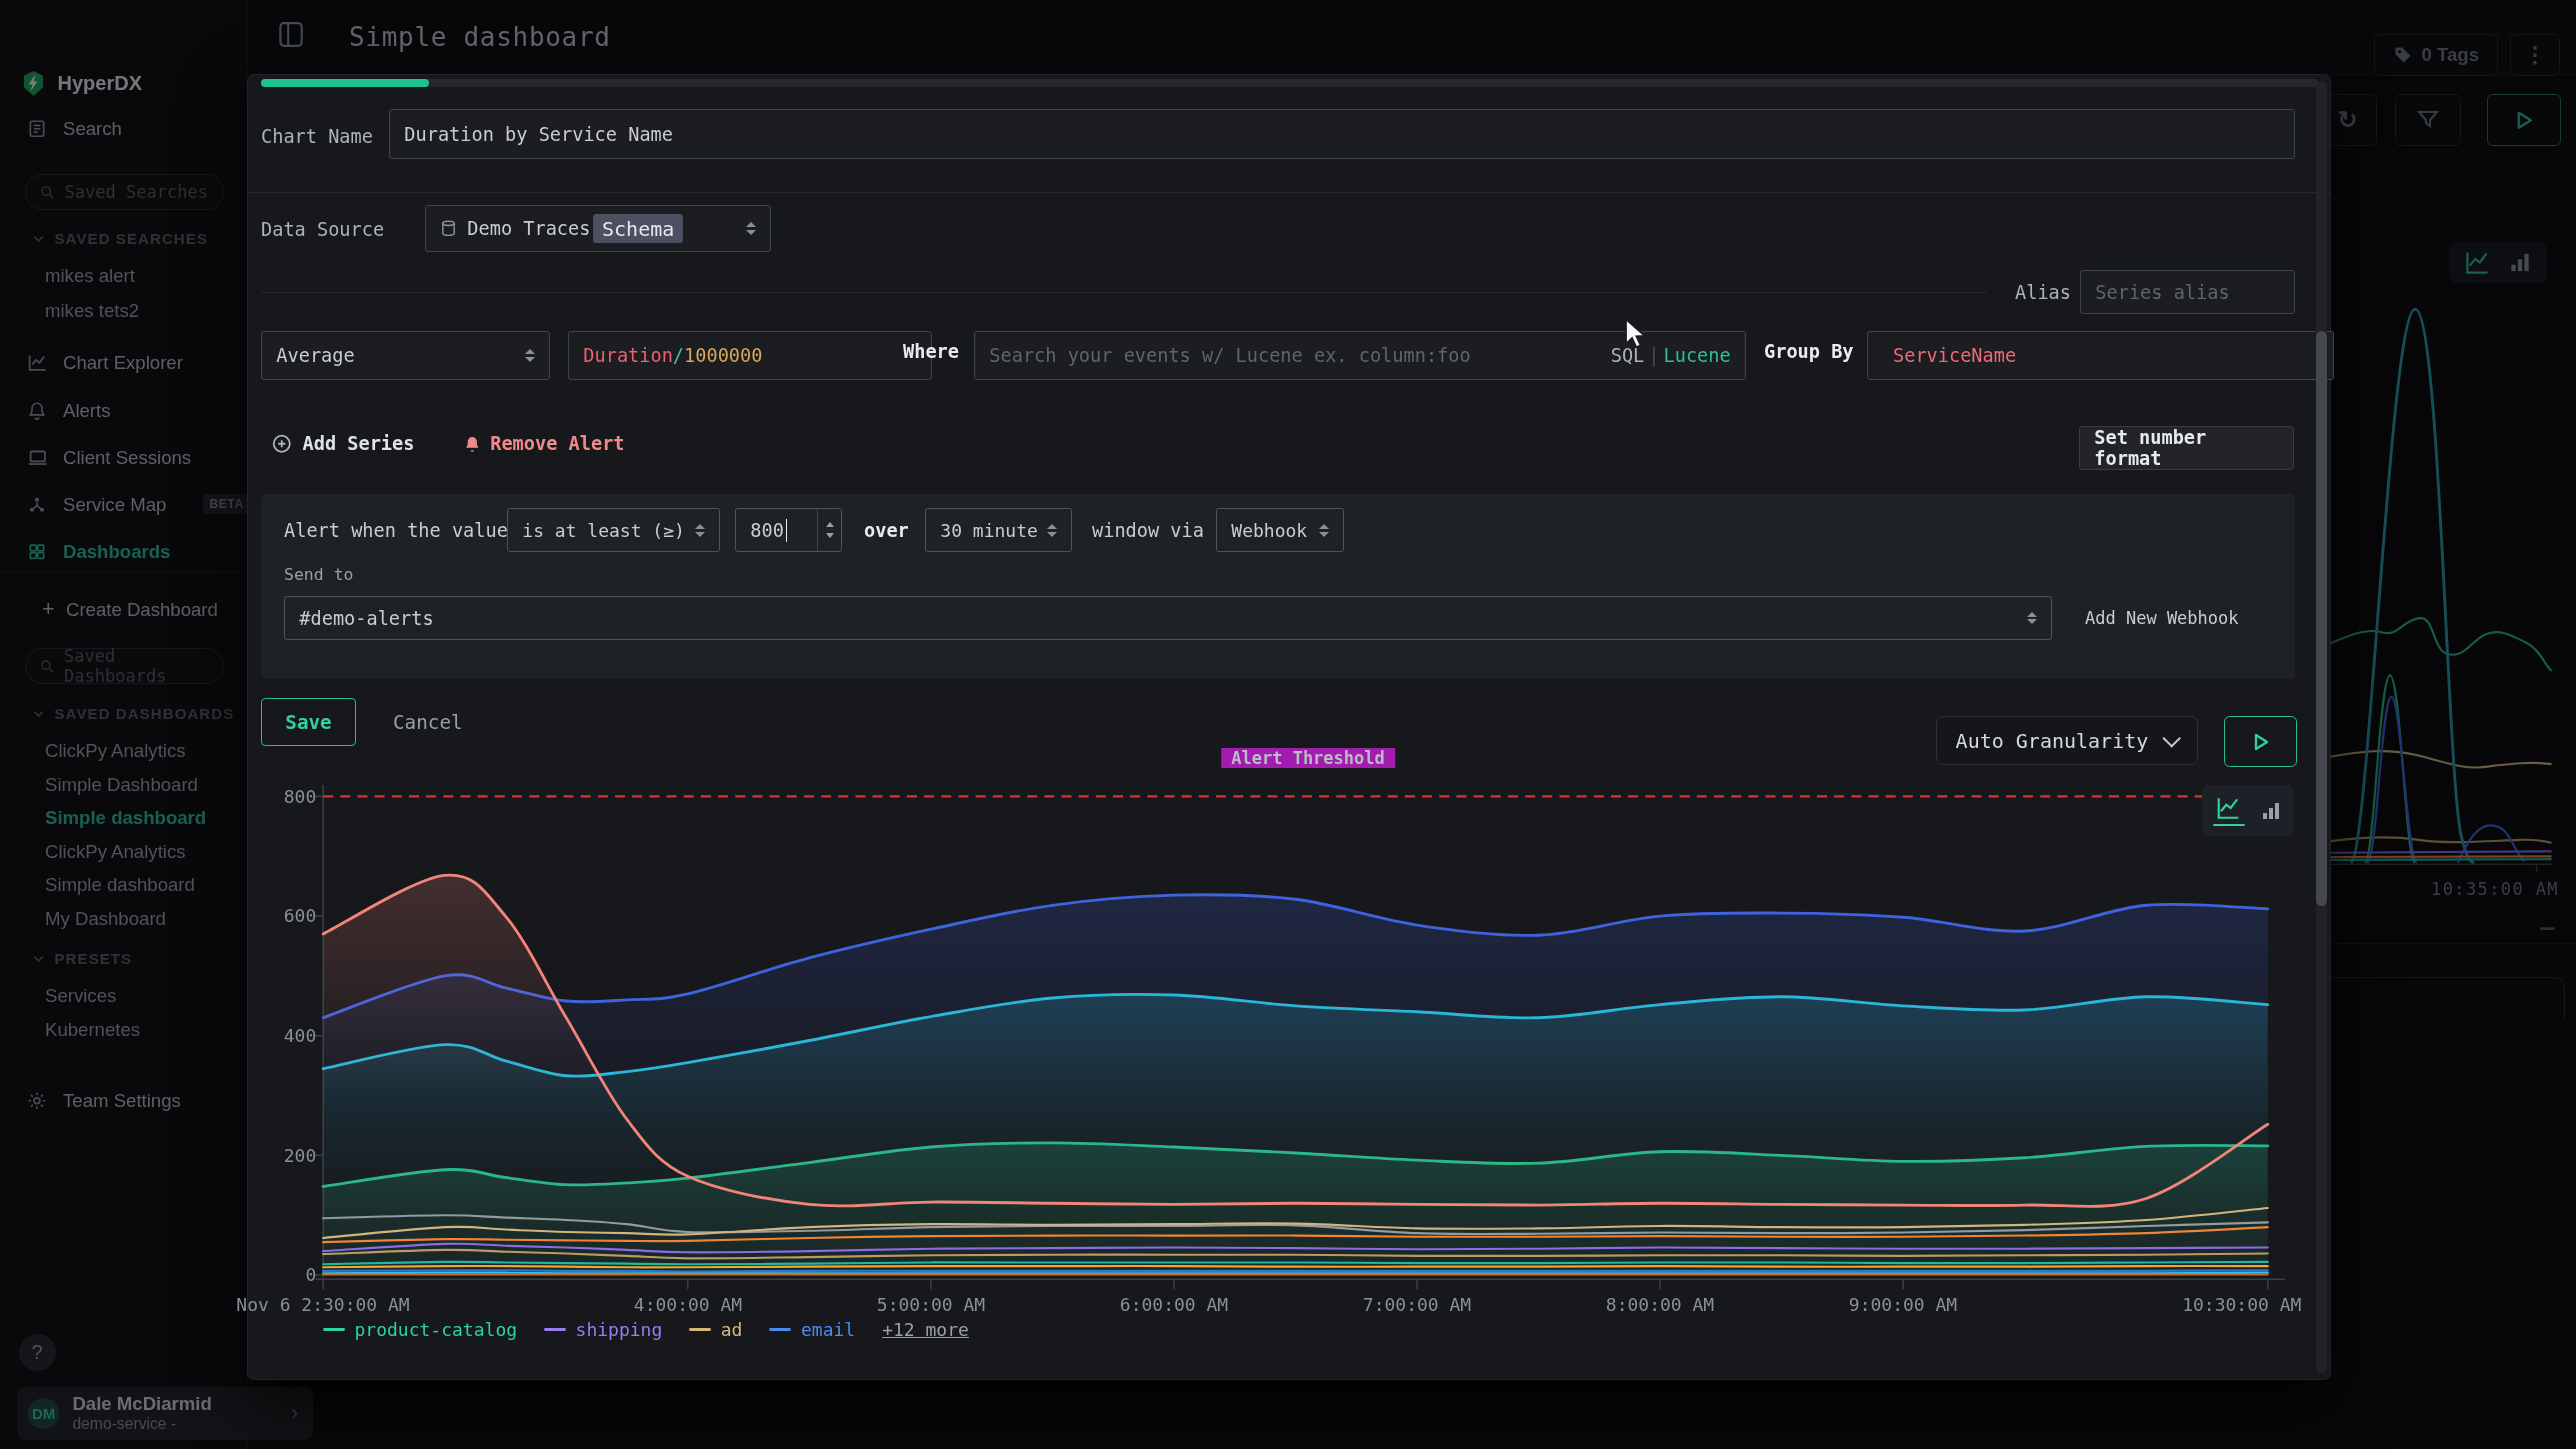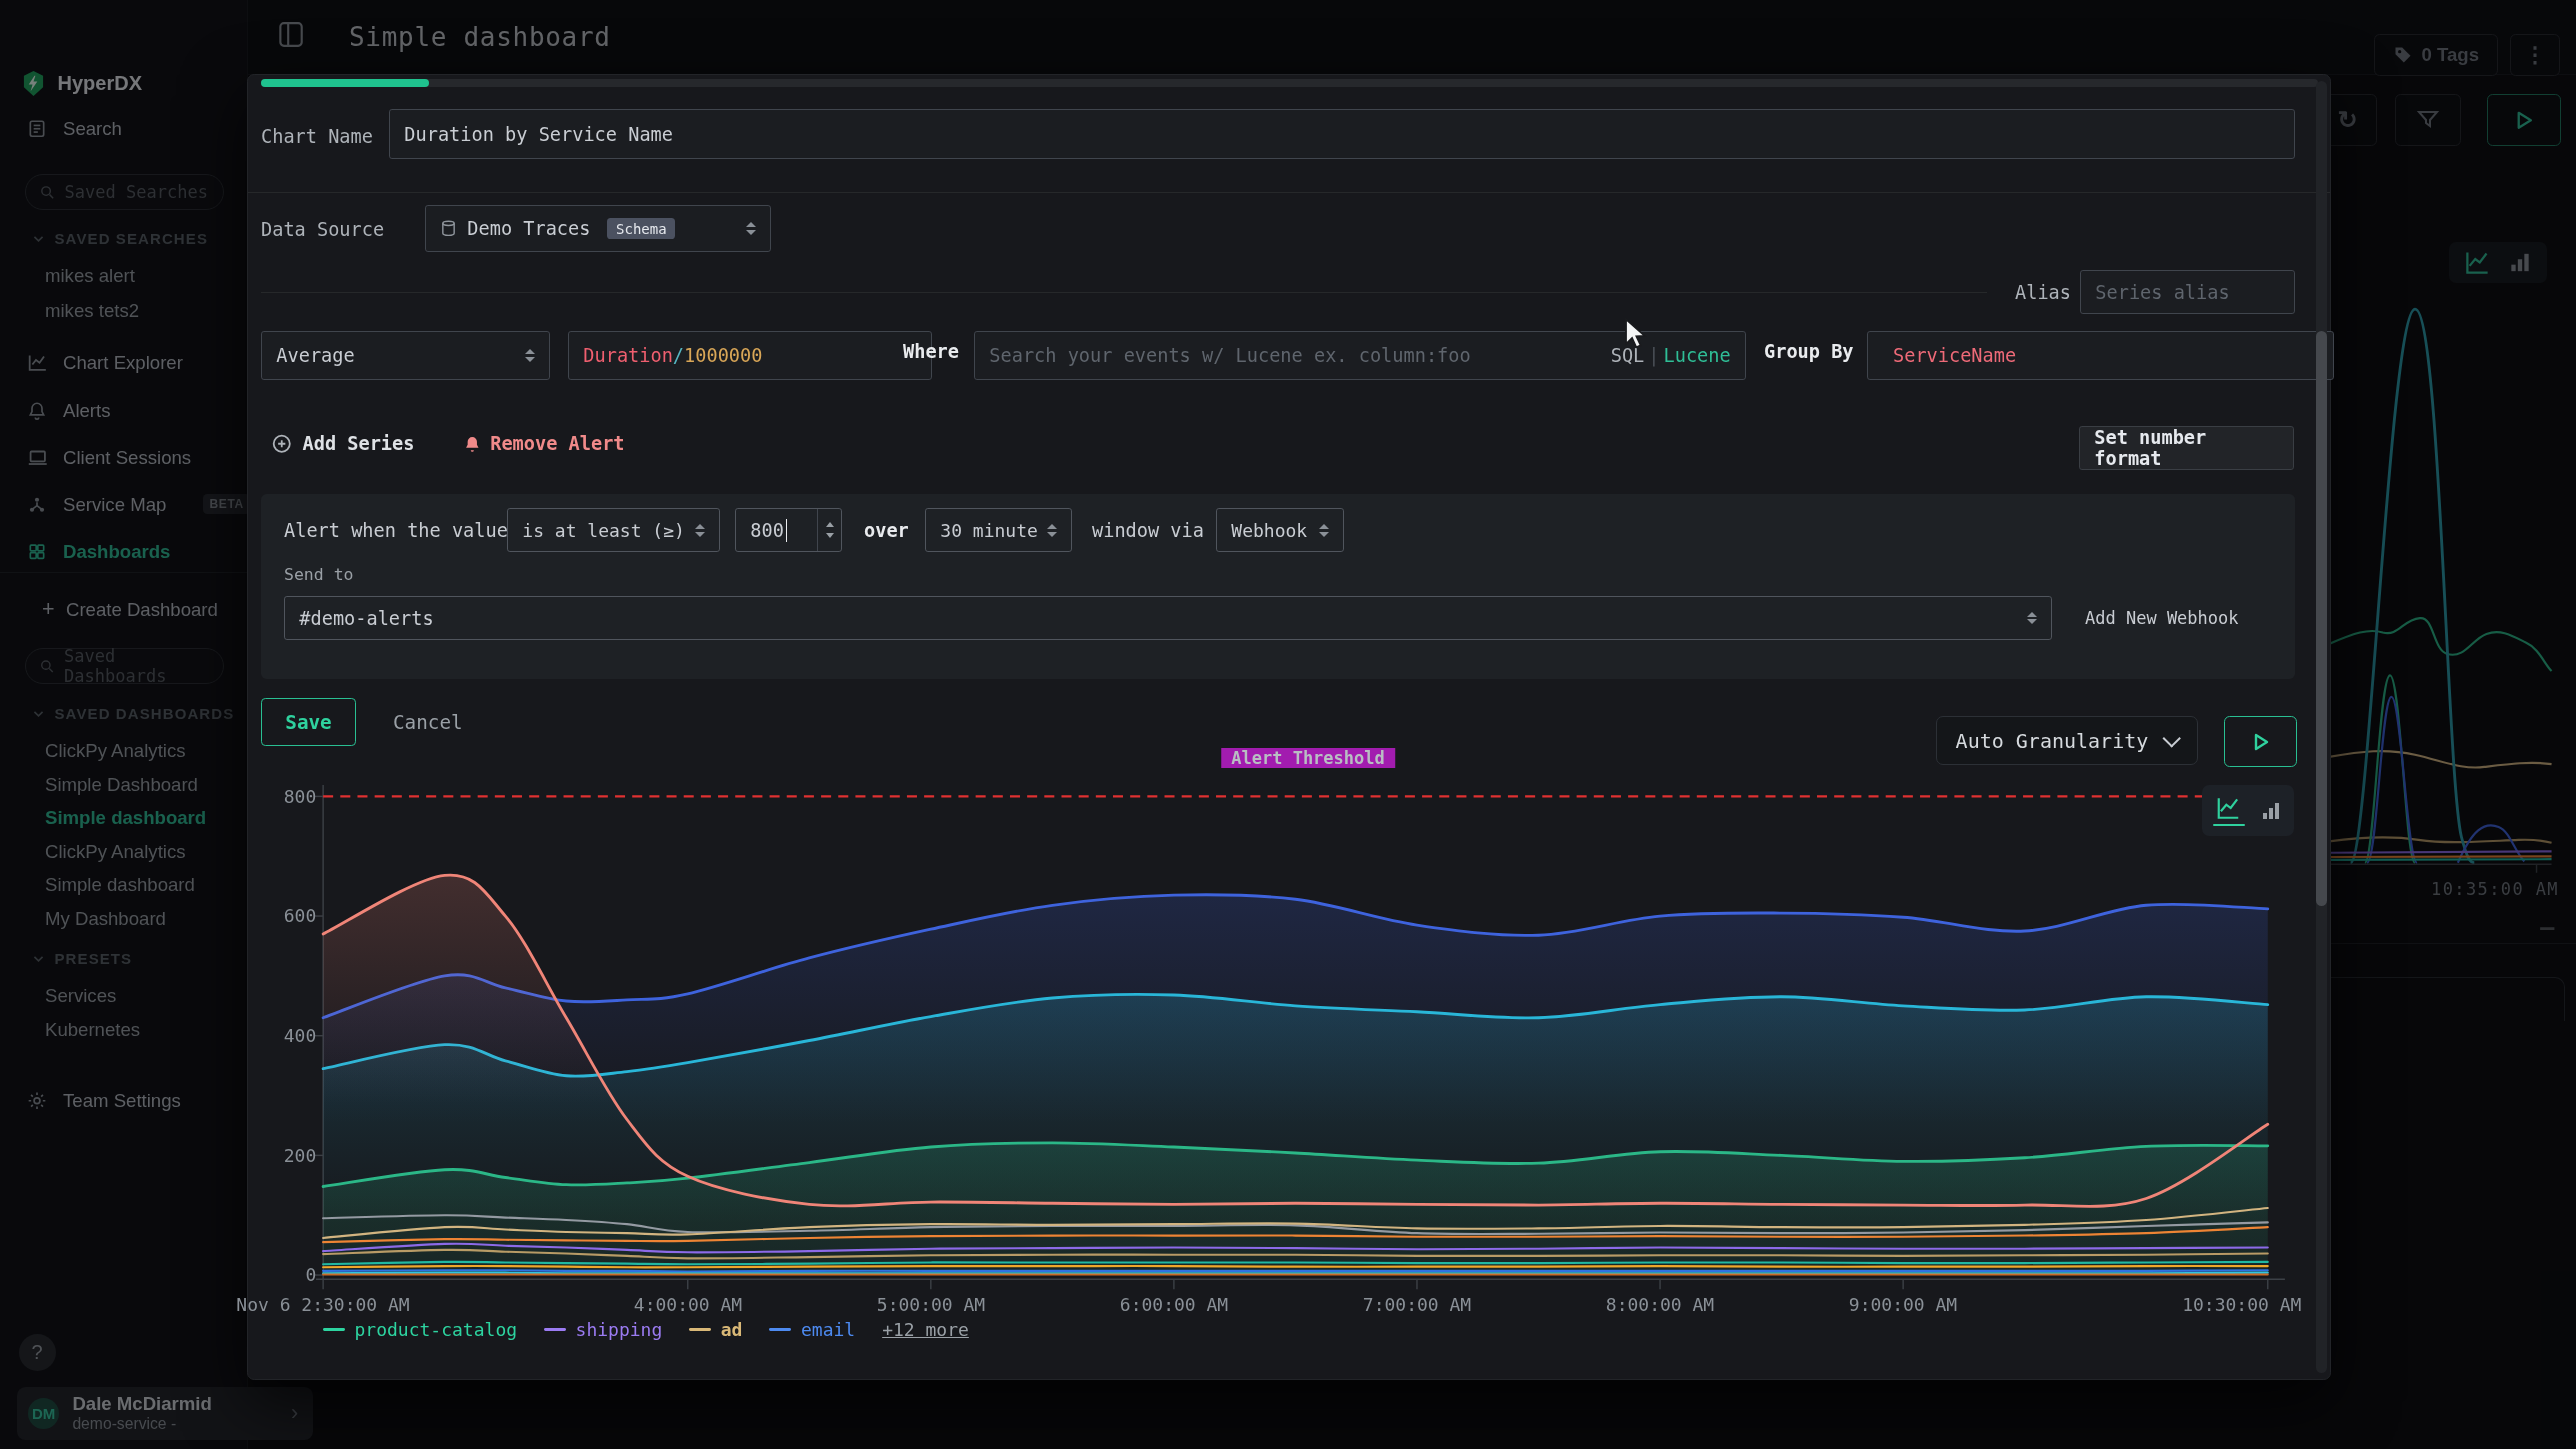--- a/index.html
+++ b/index.html
@@ -53,21 +53,21 @@
   .mlab{font-size:18.6px;color:#aeb3b9;}
   .mlab-strong{font-size:18.6px;color:#e9ebee;font-weight:700;}
   .inp{position:absolute;background:#1b1d21;border:0.7px solid #40454d;border-radius:2.9px;display:flex;align-items:center;
     font-family:"DejaVu Sans Mono",monospace;font-size:18.6px;color:#c9cdd3;padding:0 14.3px;box-sizing:border-box;}
   .inp .ph{color:#5f656d;}
   .hdiv{position:absolute;height:0.7px;background:#26282a;}
   .updown{margin-left:auto;display:flex;flex-direction:column;gap:2.9px;align-items:center;}
   .updown i{width:0;height:0;border-left:5px solid transparent;border-right:5px solid transparent;display:block;}
   .updown i.u{border-bottom:5.7px solid #8a9097;}
   .updown i.d{border-top:5.7px solid #8a9097;}
-  .schema-badge{background:#4b5160;color:#e6e9ee;font-size:14px;border-radius:3.6px;padding:2.9px 8.6px;margin-left:17px;}
+  .schema-badge{background:#4b5160;color:#e6e9ee;font-size:20px;border-radius:3.6px;padding:2.9px 8.6px;margin-left:3px;}
   .tok-field{color:#ef5f6f;} .tok-op{color:#56b6c2;} .tok-num{color:#d8a657;}
   .alert-panel{position:absolute;left:13px;top:419px;width:2034px;height:185px;background:#1e2125;border-radius:5.7px;}
   .sel{background:#1e2125;border:0.7px solid #50555d;}
   .caret{display:inline-block;width:1.4px;height:23px;background:#eceef1;margin-left:2.1px;}
   .spin{position:absolute;right:0;top:0;bottom:0;width:23px;border-left:0.7px solid #40454d;display:flex;flex-direction:column;
     align-items:center;justify-content:center;gap:5.7px;}
   .spin i{width:0;height:0;border-left:4.3px solid transparent;border-right:4.3px solid transparent;display:block;}
   .spin i.u{border-bottom:5px solid #9aa0a6;} .spin i.d{border-top:5px solid #9aa0a6;}
   #save-btn{position:absolute;left:13px;top:623px;width:95px;height:48px;border:1.4px solid #29bf92;border-radius:4.3px;
     color:#2fd19e;font-size:19.3px;font-weight:700;display:flex;align-items:center;justify-content:center;background:transparent;}
@@ -536,21 +536,21 @@
         <span class="legend-item" style="display: flex; align-items: center;">
           <span class="legend-dash" style="background: rgb(45, 212, 160);"></span>
           <span style="color: rgb(45, 212, 160);">product-catalog</span>
         </span>
         <span class="legend-item" style="display: flex; align-items: center;">
           <span class="legend-dash" style="background: rgb(155, 123, 242);"></span>
           <span style="color: rgb(155, 123, 242);">shipping</span>
         </span>
         <span class="legend-item" style="display: flex; align-items: center;">
           <span class="legend-dash" style="background: rgb(217, 184, 119);"></span>
-          <span style="color: rgb(217, 184, 119); font-weight: bold;">ad</span>
+          <span style="color: rgb(217, 184, 119);">ad</span>
         </span>
         <span class="legend-item" style="display: flex; align-items: center;">
           <span class="legend-dash" style="background: rgb(77, 138, 240);"></span>
           <span style="color: rgb(77, 138, 240);">email</span>
         </span>
         <span class="legend-item" style="display: flex; align-items: center;">
           <span style="color: rgb(154, 160, 166); text-decoration: underline;">+12 more</span>
         </span>
       </div>
 

